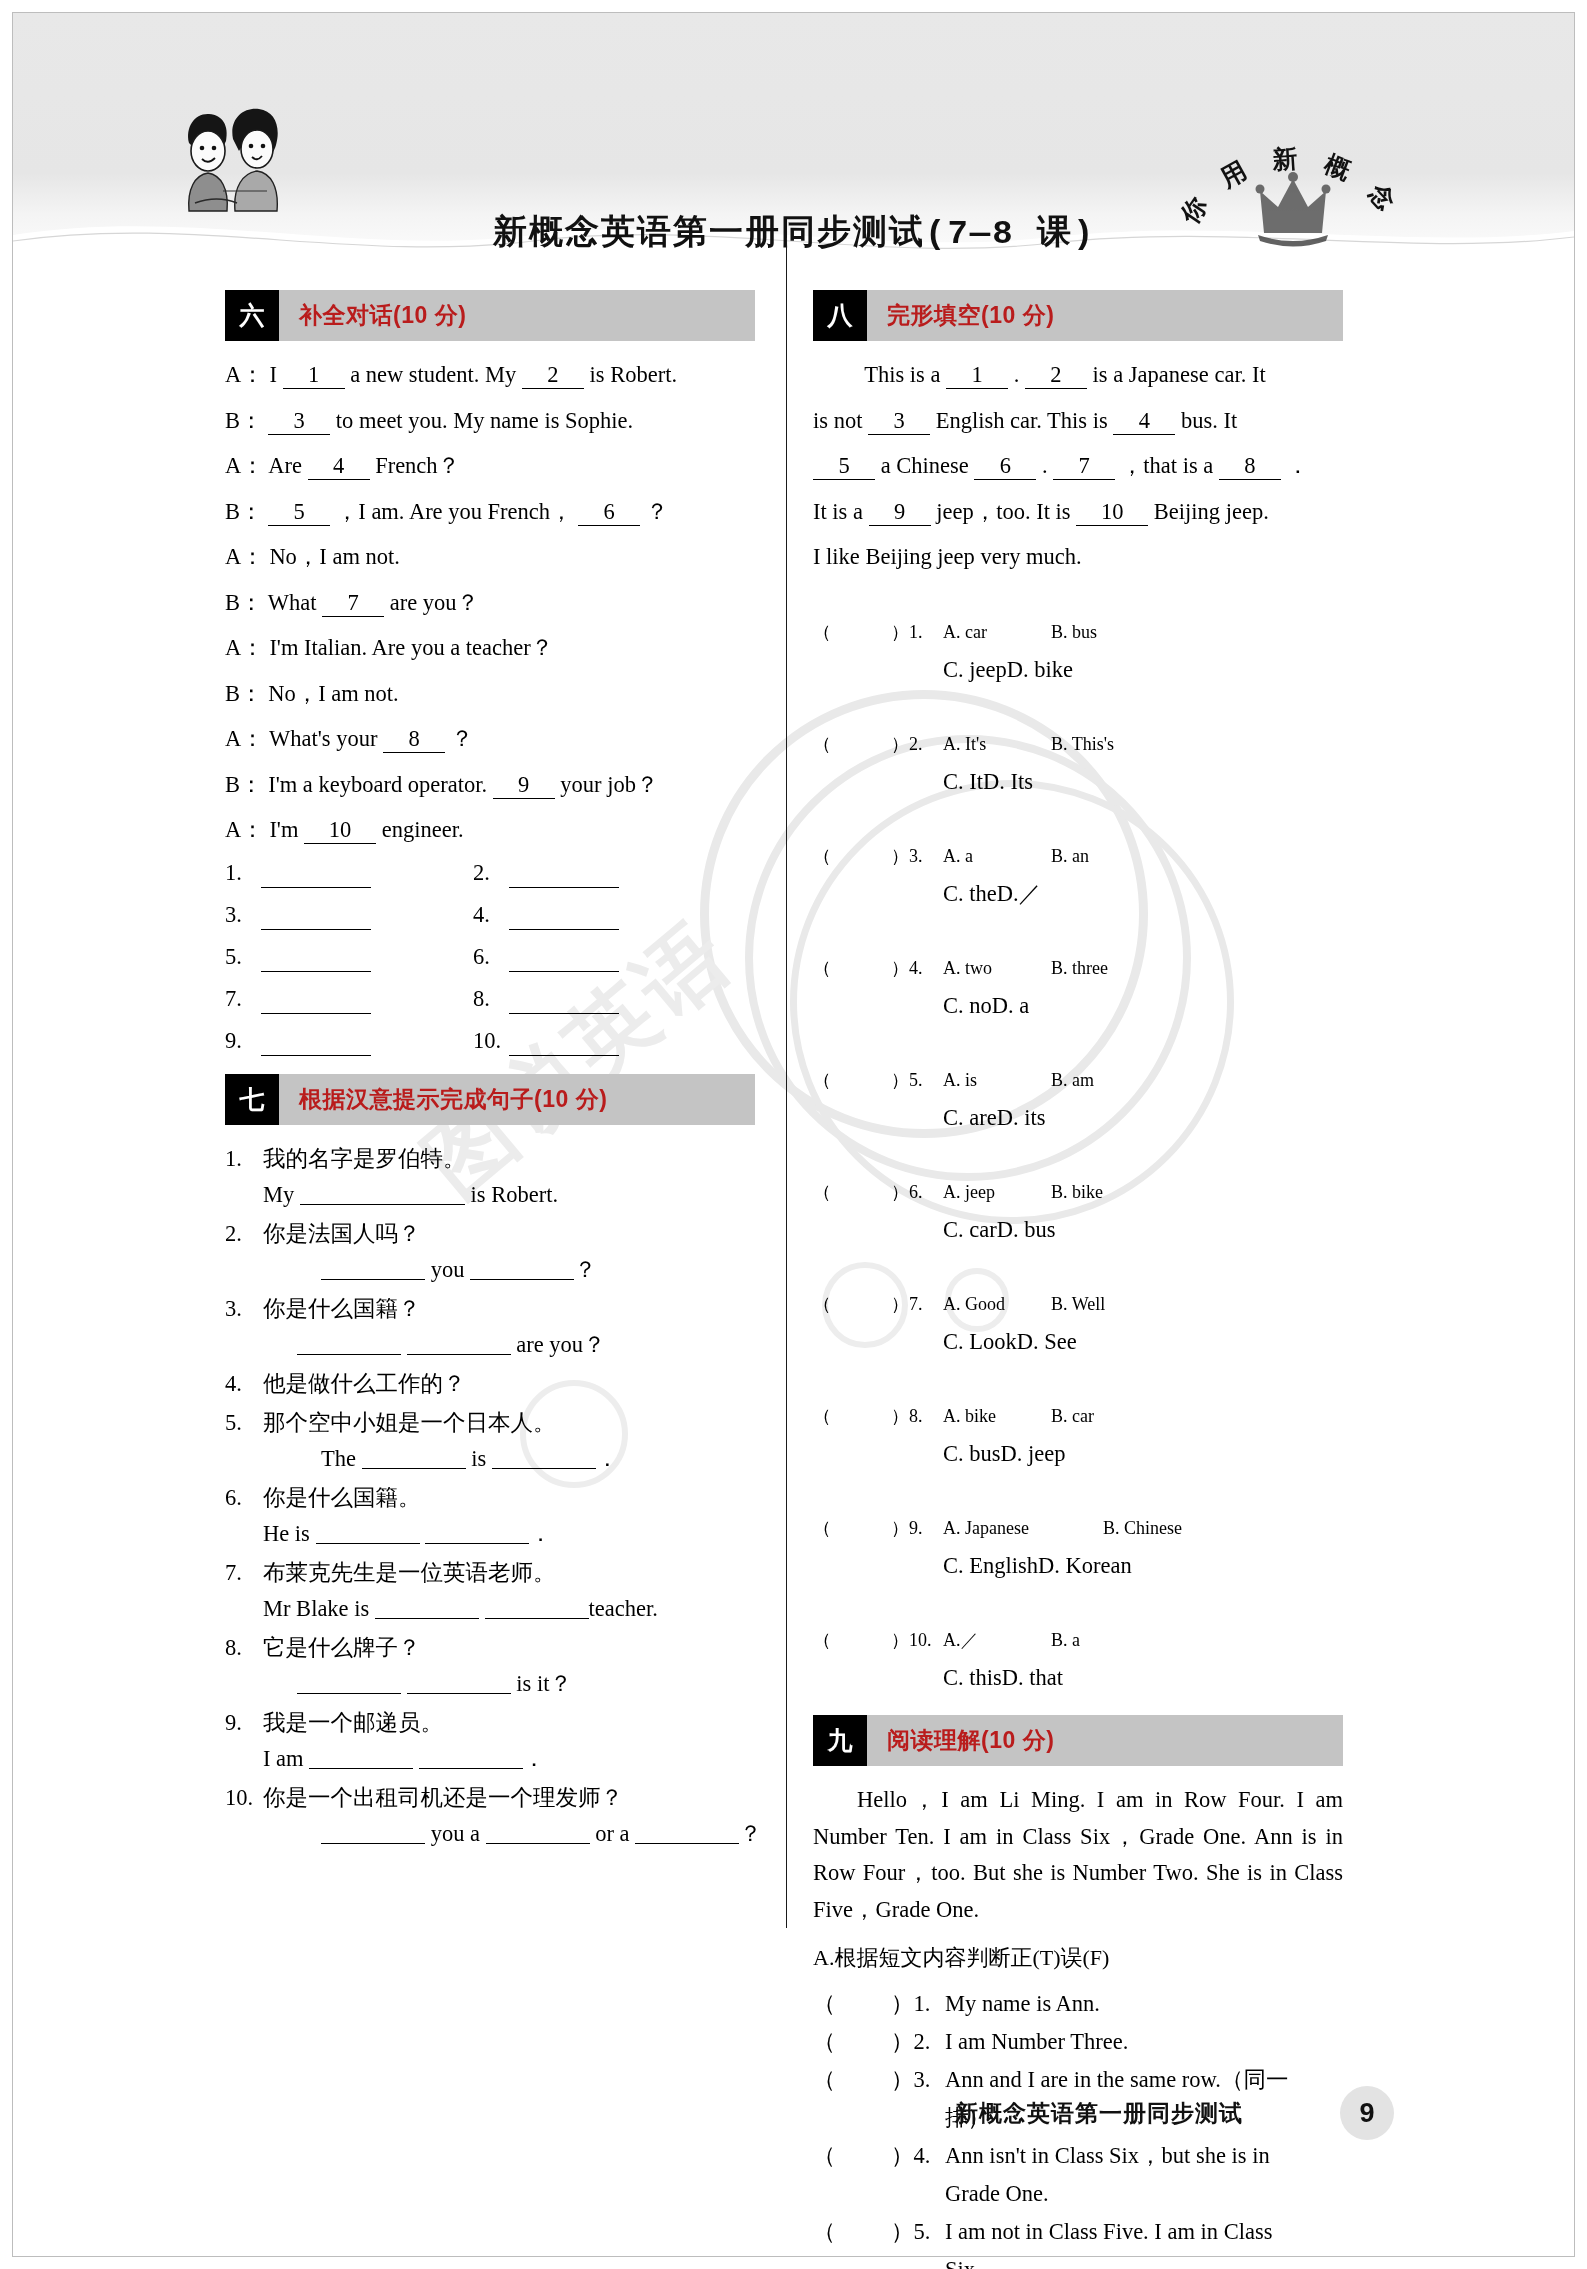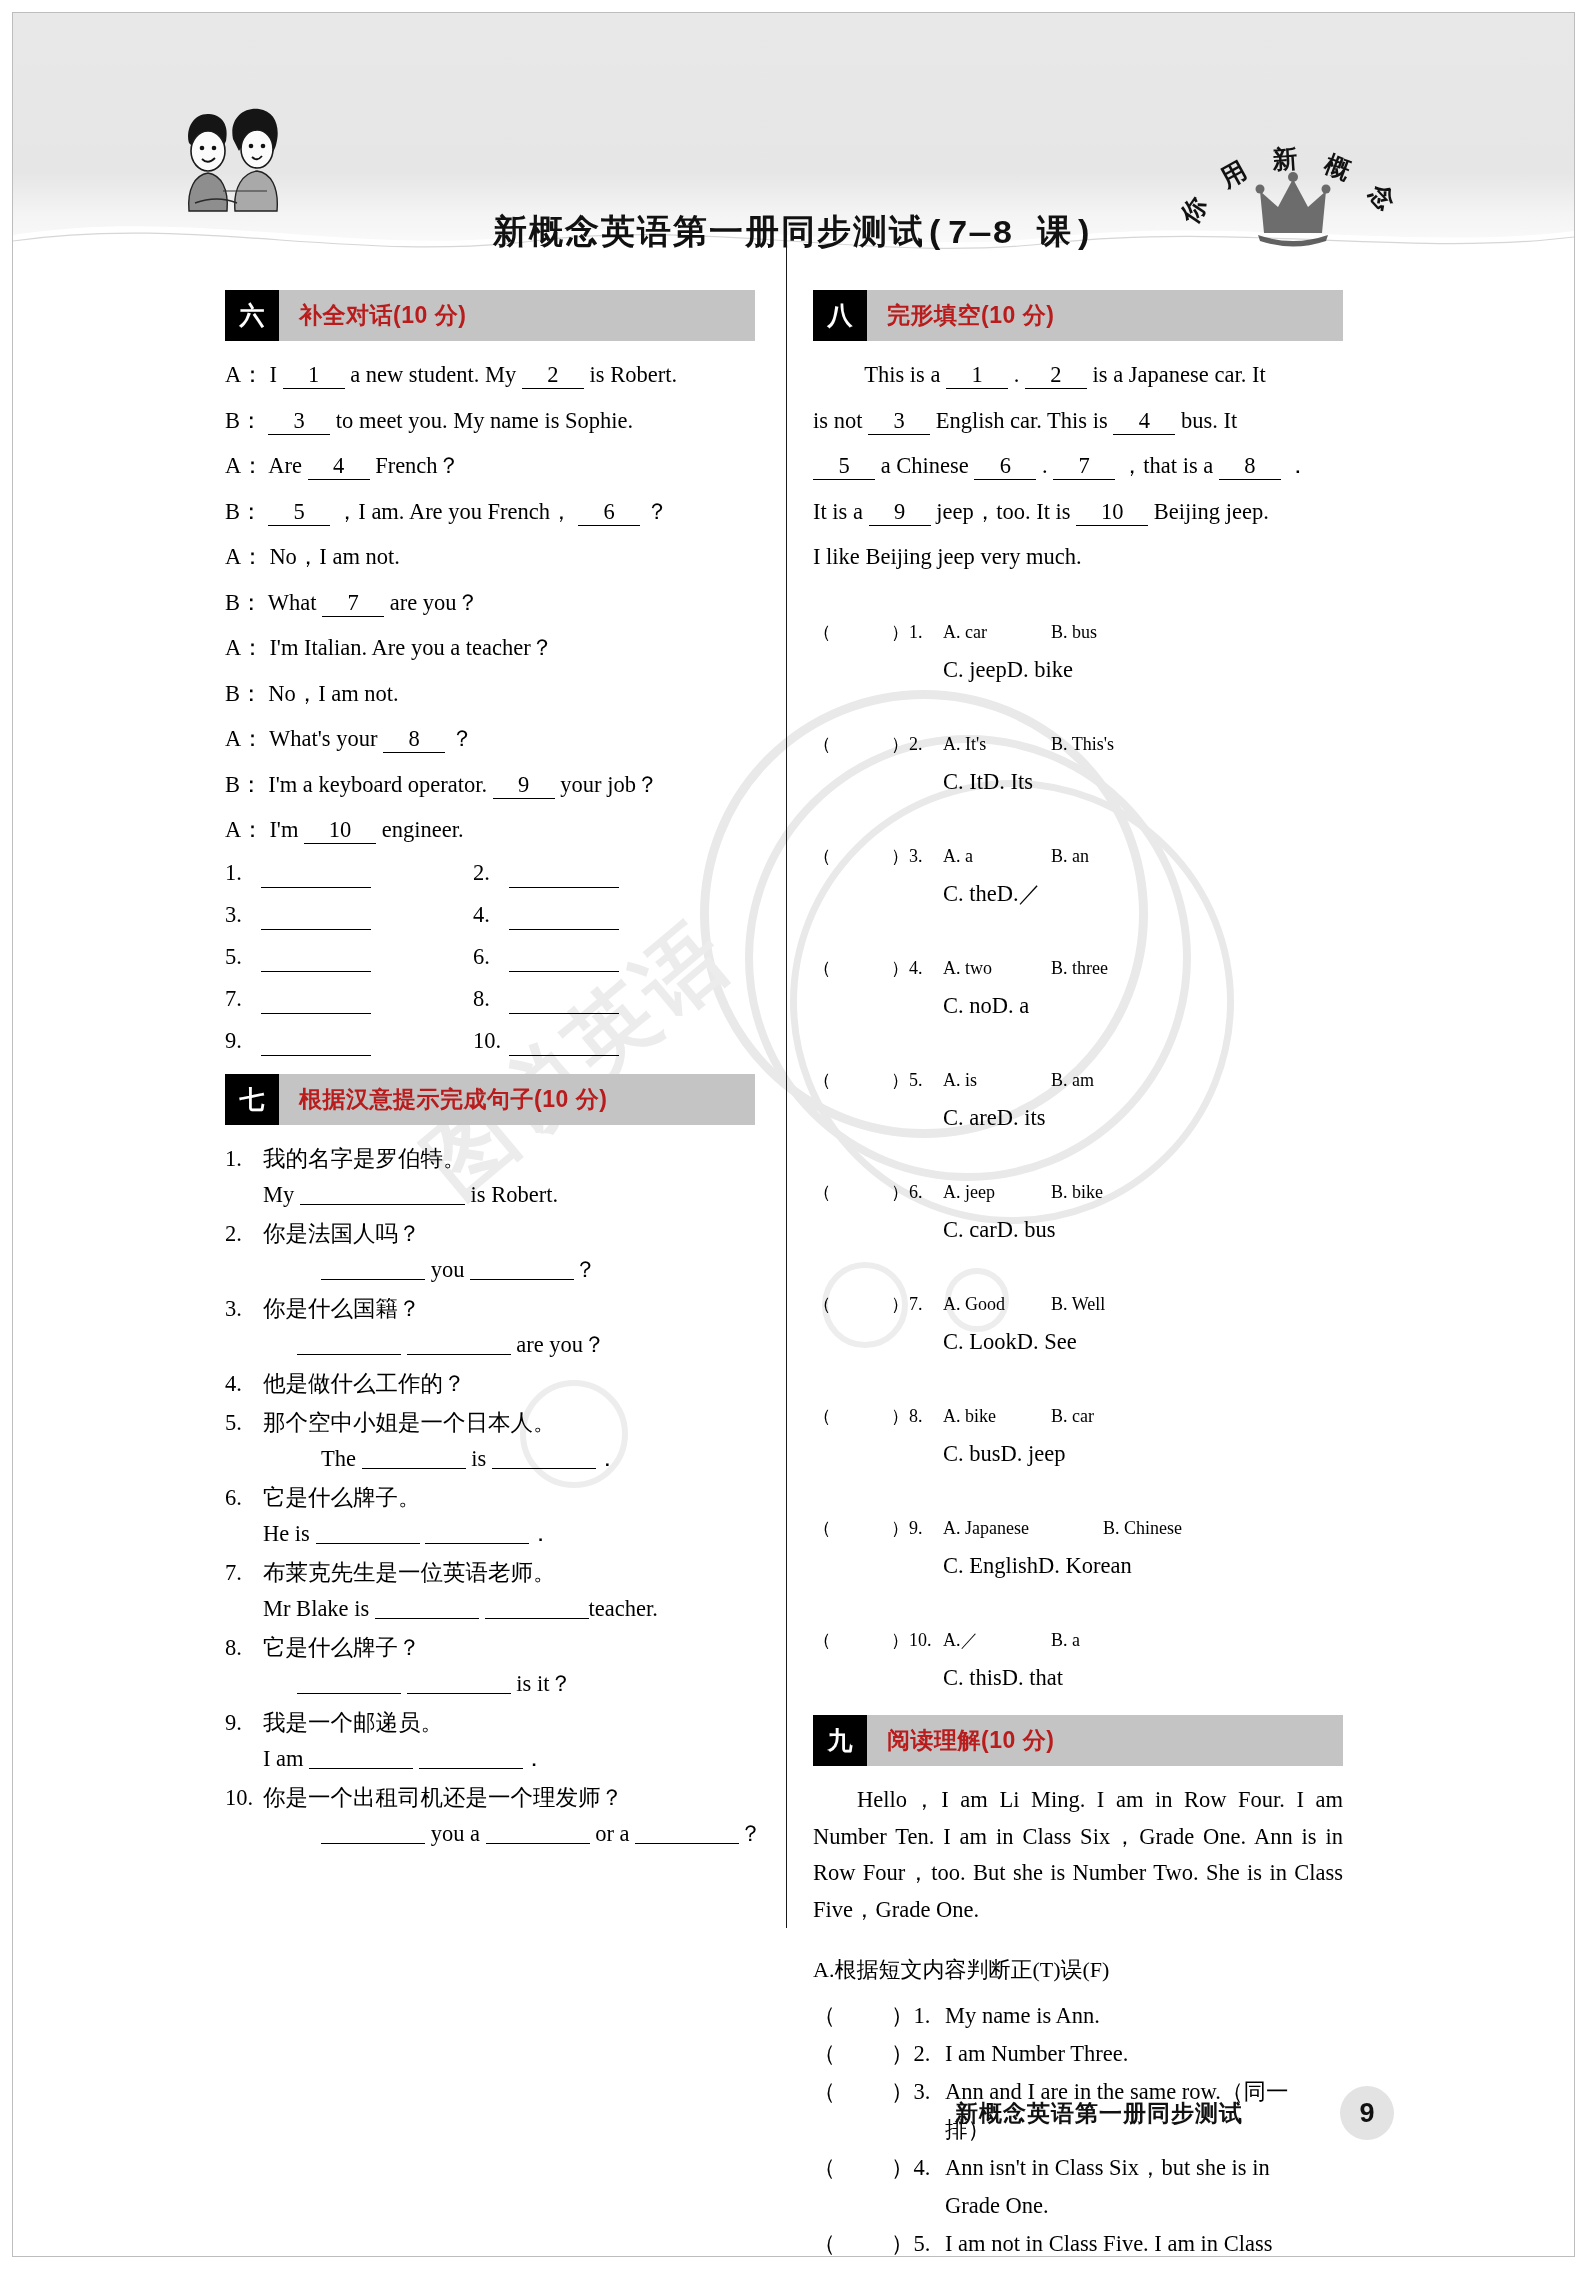--- a/index.html
+++ b/index.html
@@ -299,21 +299,21 @@
             <div class="enline ind2"><span class="rule r100"></span> <span class="rule r100"></span> <span>are you？</span></div>
           </div>
           <div class="q">
             <div class="cnline"><span class="qn">4.</span><span>他是做什么工作的？</span></div>
           </div>
           <div class="q">
             <div class="cnline"><span class="qn">5.</span><span>那个空中小姐是一个日本人。</span></div>
             <div class="enline ind"><span>The</span> <span class="rule r100"></span> <span>is</span> <span class="rule r100"></span><span>．</span></div>
           </div>
           <div class="q">
-            <div class="cnline"><span class="qn">6.</span><span>它是什么牌子。</span></div>
+            <div class="cnline"><span class="qn">6.</span><span>你是什么国籍。</span></div>
             <div class="enline"><span>He is</span> <span class="rule r100"></span> <span class="rule r100"></span><span>．</span></div>
           </div>
           <div class="q">
             <div class="cnline"><span class="qn">7.</span><span>布莱克先生是一位英语老师。</span></div>
             <div class="enline"><span>Mr Blake is</span> <span class="rule r100"></span> <span class="rule r100"></span><span>teacher.</span></div>
           </div>
           <div class="q">
             <div class="cnline"><span class="qn">8.</span><span>它是什么牌子？</span></div>
             <div class="enline ind2"><span class="rule r100"></span> <span class="rule r100"></span> <span>is it？</span></div>
           </div>
@@ -362,21 +362,21 @@
           <div class="mcq-2"><span class="opt wide">C. English</span><span class="opt wide">D. Korean</span></div>
           <div class="mcq"><span class="paren">（</span><span class="qn">）10.</span><span class="opt">A.／</span><span class="opt">B. a</span></div>
           <div class="mcq-2"><span class="opt">C. this</span><span class="opt">D. that</span></div>
         </div>
 
       <div class="sec" style="margin-top:20px;">
         <div class="sec-num">九</div>
         <div class="sec-title">阅读理解(10 分)</div>
       </div>
       <div class="para"><span class="indent"></span><span>Hello，I am Li Ming.  I am in Row Four.  I am Number Ten.  I am in Class Six，Grade One.  Ann is in Row Four，too.  But she is Number Two.  She is in Class Five，Grade One.</span></div>
-      <div class="ln cn" style="margin-top:24px;">A.根据短文内容判断正(T)误(F)</div>
+      <div class="ln cn" style="margin-top:12px;">A.根据短文内容判断正(T)误(F)</div>
       <div id="nine-tf">
           <div class="tf"><span class="paren">（</span><span class="qn">）1.</span><span>My name is Ann.</span></div>
           <div class="tf"><span class="paren">（</span><span class="qn">）2.</span><span>I am Number Three.</span></div>
           <div class="tf"><span class="paren">（</span><span class="qn">）3.</span><span>Ann and I are in the same row.（同一</span></div>
           <div class="tf-cont">排）</div>
           <div class="tf"><span class="paren">（</span><span class="qn">）4.</span><span>Ann isn't in Class Six，but she is in</span></div>
           <div class="tf-cont">Grade One.</div>
           <div class="tf"><span class="paren">（</span><span class="qn">）5.</span><span>I am not in Class Five.  I am in Class</span></div>
           <div class="tf-cont">Six.</div>
         </div>

